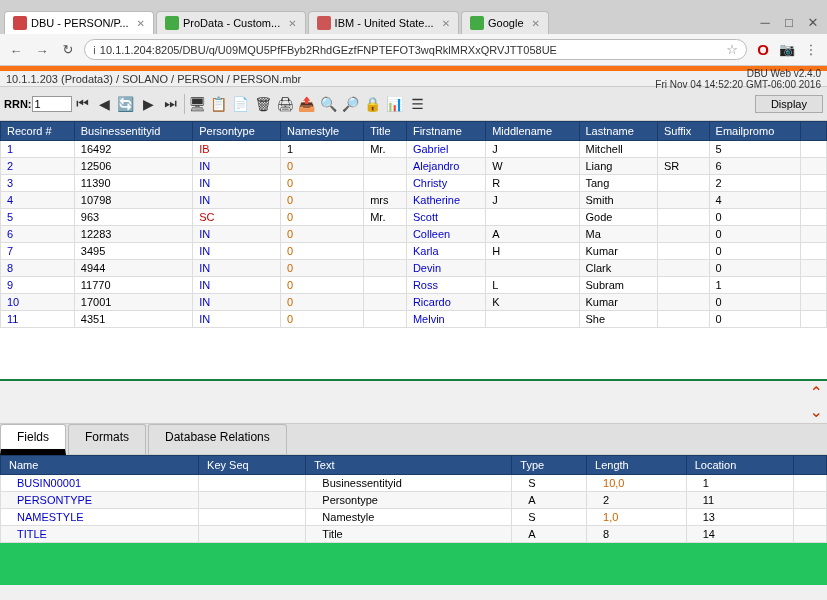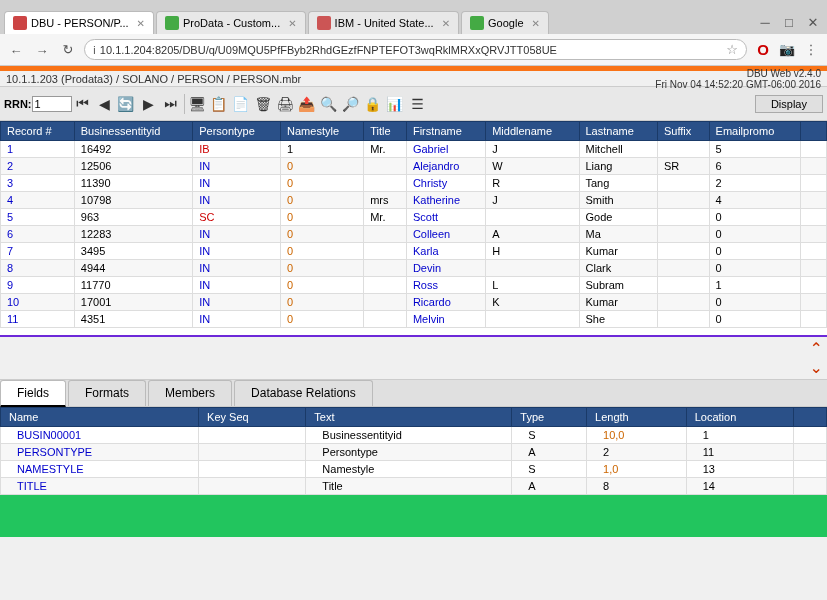--- a/index.html
+++ b/index.html
@@ -33,39 +33,39 @@
 
     
     .toolbar { background: #e8e8e8; border-bottom: 1px solid #ccc; padding: 2px 4px; display: flex; align-items: center; height: 34px; }
     .rrn-label { font-size: 11px; font-weight: bold; }
     .rrn-input { width: 40px; border: 1px solid #999; font-size: 11px; padding: 1px 2px; }
     .tb-btn { width: 22px; height: 22px; display: flex; align-items: center; justify-content: center; cursor: pointer; color: #333; font-size: 14px; background: none; border: none; }
     .tb-separator { width: 1px; height: 20px; background: #bbb; margin: 0 2px; }
     .display-btn { background: #e0e0e0; border: 1px solid #aaa; padding: 2px 15px; font-size: 11px; cursor: pointer; margin-left: auto; }
 
     
-    .data-grid-container { overflow: auto; height: 216px; background: #fff; border-bottom: 2px solid #6d28d9; }
+    .data-grid-container { overflow: auto; height: 260px; background: #fff; border-bottom: 2px solid #15803d; }
     .data-grid { width: 100%; border-collapse: collapse; font-size: 11px; }
     .data-grid th { background: #2a5088; color: #fff; padding: 3px 6px; border: 1px solid #1a3a68; text-align: left; white-space: nowrap; position: sticky; top: 0; z-index: 2; font-weight: normal; }
     .data-grid td { padding: 2px 6px; border: 1px solid #ddd; white-space: nowrap; }
     .data-grid tr:nth-child(even) td { background: #f7f7f7; }
     .td-link { color: #0000cc; text-decoration: none; }
     .td-red { color: #cc0000; margin-left: 40px; }
     .td-blue { color: #0000cc; }
     .td-orange { color: #cc6600; }
 
     
     .scroll-arrows { display: flex; flex-direction: column; align-items: flex-end; padding: 2px 4px; background: #f0f0f0; }
     .scroll-arrow { font-size: 16px; color: #cc3300; cursor: pointer; line-height: 1.2; }
 
     
     .bottom-panel { background: #f0f0f0; border-top: 1px solid #ccc; }
     .tabs-row { display: flex; gap: 0; border-bottom: 1px solid #ccc; background: #e0e0e0; }
     .panel-tab { padding: 5px 16px; border: 1px solid #bbb; border-bottom: none; border-radius: 3px 3px 0 0; background: #e0e0e0; cursor: pointer; font-size: 12px; margin-right: 2px; }
-    .panel-tab.active { background: #fff; border-bottom: 2px solid #000000; margin-bottom: -1px; }
+    .panel-tab.active { background: #fff; border-bottom: 6px solid #000000; margin-bottom: -1px; }
 
     
     .fields-table-container { overflow: auto; height: 130px; background: #22c55e; }
     .fields-table { width: 100%; border-collapse: collapse; font-size: 11px; }
     .fields-table th { background: #2a5088; color: #fff; padding: 3px 8px; border: 1px solid #1a3a68; text-align: left; font-weight: normal; position: sticky; top: 0; }
     .fields-table td { padding: 2px 16px; border: 1px solid #ddd; white-space: nowrap; }
     .fields-table tr:nth-child(odd) td { background: #fff; }
     .fields-table tr:nth-child(even) td { background: #f7f7f7; }
     .ft-link { color: #0000cc; }
     .ft-orange { color: #cc6600; }
@@ -318,21 +318,20 @@
 
 <div class="scroll-arrows">
   <span class="scroll-arrow">⌃</span>
   <span class="scroll-arrow">⌄</span>
 </div>
 
 <div class="bottom-panel">
   <div class="tabs-row">
     <div class="panel-tab active">Fields</div>
     <div class="panel-tab">Formats</div>
-    <div class="panel-tab">Members</div>
     <div class="panel-tab">Database Relations</div>
   </div>
   <div class="fields-table-container">
     <table class="fields-table">
       <thead>
         <tr>
           <th>Name</th>
           <th>Key Seq</th>
           <th>Text</th>
           <th>Type</th>

